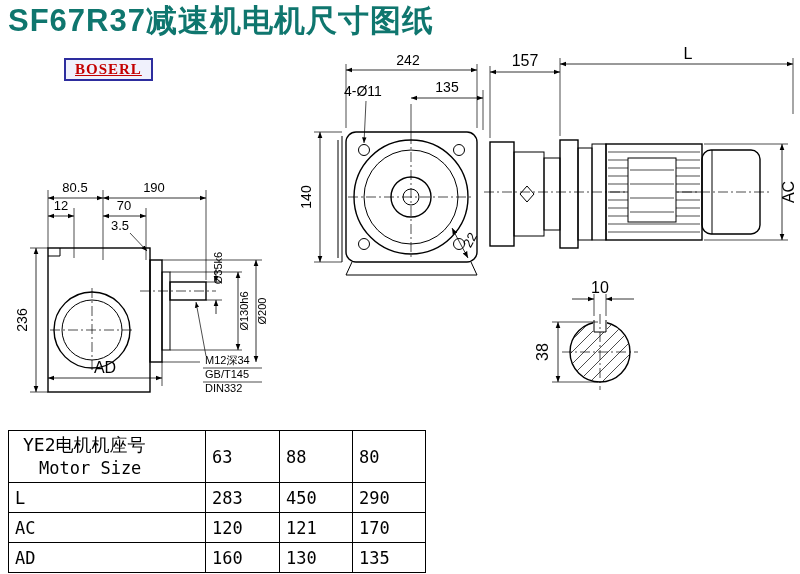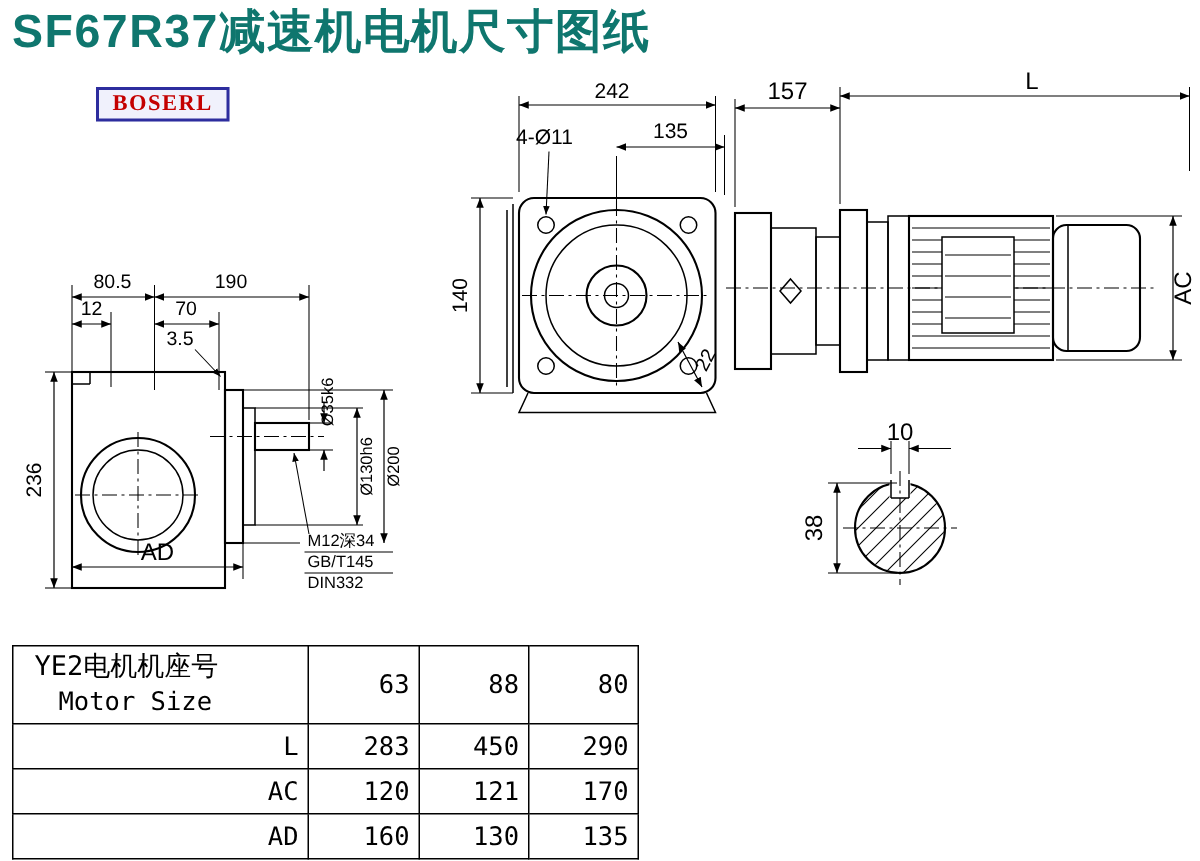--- a/index.html
+++ b/index.html
@@ -8,39 +8,39 @@
     position:relative; width:800px; height:574px; background:#ffffff;
     font-family:"Liberation Sans", sans-serif; overflow:hidden; color:#000;
   }
   .title {
     position:absolute; left:8px; top:0px; font-size:31px; font-weight:bold;
     color:#0f766e; letter-spacing:1px; white-space:nowrap;
   }
   .logo {
     position:absolute; left:64px; top:58px; border:2px solid #2d2d9e;
     background:#f0f1fc; color:#c40000; font-weight:bold; font-size:15px;
-    padding:1px 9px; font-family:"Liberation Serif", serif; letter-spacing:1px;
+    padding:1px 9px; font-family:"Liberation Serif", serif; letter-spacing:1px;text-decoration:underline;
   }
   svg.drawing { position:absolute; left:0; top:44px; }
   .pl   { fill:none; stroke:#000; stroke-width:1.4; }
   .pl2  { fill:none; stroke:#000; stroke-width:1; }
   .thin { fill:none; stroke:#000; stroke-width:0.7; }
   .dim  { fill:none; stroke:#000; stroke-width:0.8; }
   .cl   { fill:none; stroke:#000; stroke-width:0.7; stroke-dasharray:10 3 2 3; }
   .hatch line { stroke:#000; stroke-width:0.7; }
   text.d  { font-family:"Liberation Sans", sans-serif; font-size:13px; fill:#000; }
   text.d2 { font-size:14px; }
   text.d3 { font-size:16px; }
   text.small { font-size:11px; }
   .dim-table {
     position:absolute; left:8px; top:430px; border-collapse:collapse;
     font-size:17px; color:#000;
   }
   .dim-table td {
-    border:1px solid #000; text-align:right; padding:2px 6px; height:30px;
+    border:1px solid #000; text-align:left; padding:2px 6px; height:30px;
     font-family:"DejaVu Sans Mono", monospace;
   }
   .dim-table td.hdr { text-align:left; padding-left:14px; }
   .dim-table td.hdr div { line-height:1.35; font-size:18px; }
   .dim-table td.hdr div.en { font-size:17px;padding-left:16px; }
 </style>
 </head>
 <body>
 
 <div class="page">

